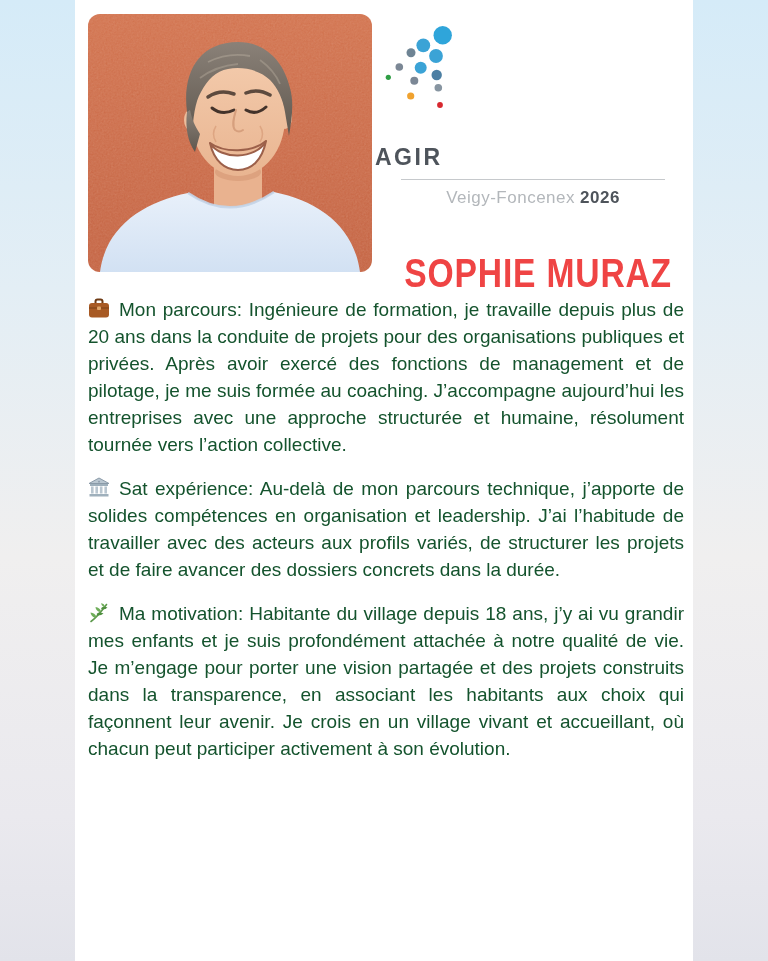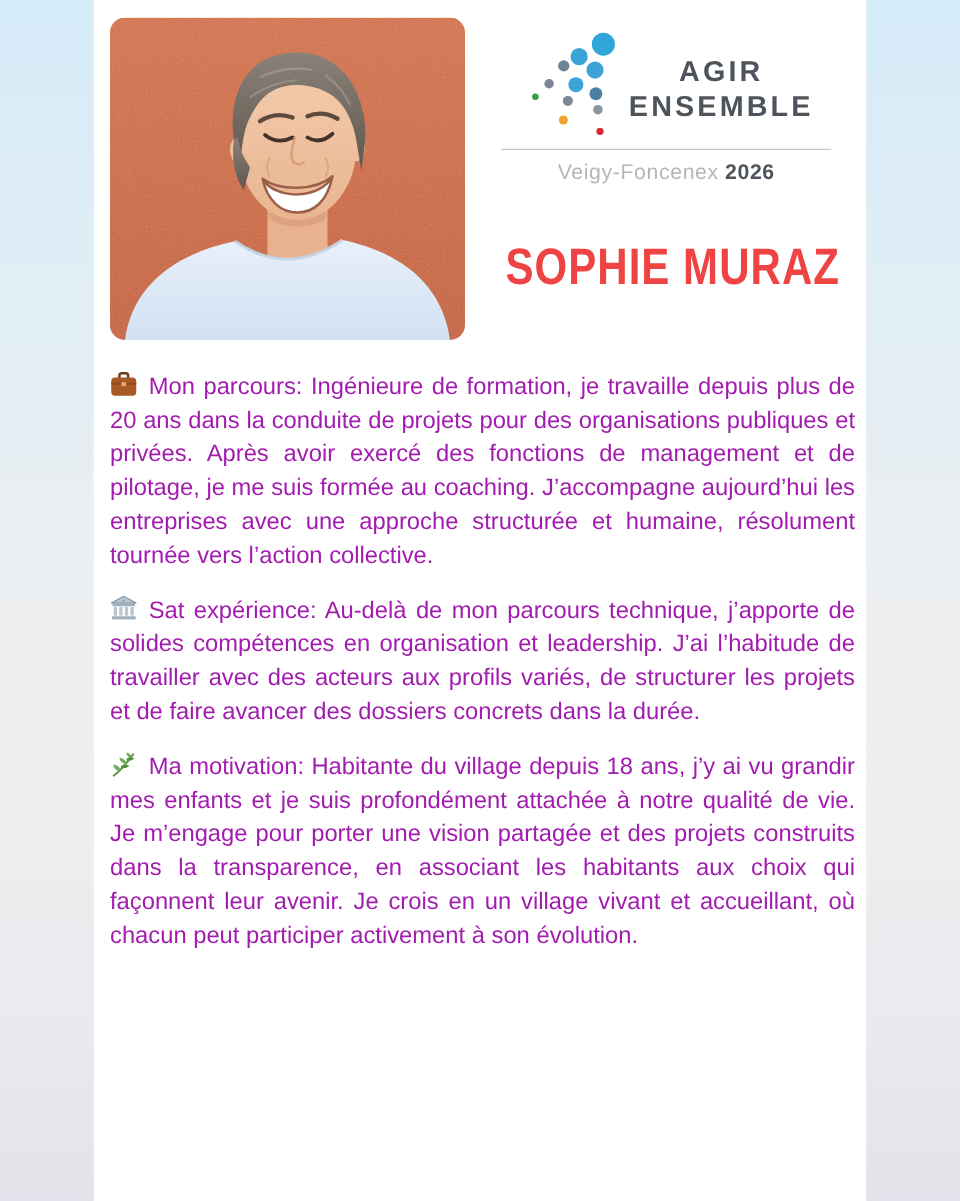--- a/index.html
+++ b/index.html
@@ -5,29 +5,29 @@
   html,body{margin:0;padding:0;}
   body{
     width:768px;height:961px;position:relative;overflow:hidden;
     background:linear-gradient(180deg,#d5ebf8 0%,#e3eef5 30%,#f0efef 58%,#eae9ee 85%,#e2e3ea 100%);
     font-family:"Liberation Sans",sans-serif;
   }
   .panel{position:absolute;left:75px;top:0;width:618px;height:961px;background:#ffffff;}
   .photo{position:absolute;left:13px;top:14px;width:284px;height:258px;border-radius:12px;overflow:hidden;}
   .photo svg{display:block;}
   .header-right{position:absolute;left:300px;top:14px;width:316px;text-align:center;}
-  .logo-row{display:flex;justify-content:center;align-items:flex-start;gap:8px;padding-top:6px;}
+  .logo-row{display:flex;justify-content:center;align-items:flex-start;gap:8px;padding-top:6px;flex-direction:column;}
   .logo-words{margin-top:24px;font-weight:700;color:#4e545b;font-size:23px;line-height:1.2;letter-spacing:2.5px;}
   .logo-divider{height:1px;background:#c6c9cc;margin:7px 26px 8px 26px;}
   .logo-subtitle{font-size:17px;color:#b3b7bb;letter-spacing:.5px;}
   .logo-subtitle .year{color:#4e545b;font-weight:700;margin-left:5px;margin-top:24px;}
   h1.name{margin:42px 0 0 0;font-size:41px;font-weight:700;color:#ef4444;white-space:nowrap;}
   h1.name span{display:inline-block;transform:scaleX(.82);transform-origin:center;letter-spacing:1px;}
   main{position:absolute;left:13px;top:296px;width:596px;}
-  .para{font-size:19px;line-height:27px;color:#a21caf;text-align:justify;margin:0 0 17px 0;}
+  .para{font-size:19px;line-height:27px;color:#14532d;text-align:justify;margin:0 0 17px 0;}
   .picon{width:22px;height:21px;vertical-align:-3px;margin-right:9px;}
 </style>
 </head>
 <body>
 
 <div class="panel">
 
   <div class="photo">
     <svg width="284" height="258" viewBox="0 0 284 258" xmlns="http://www.w3.org/2000/svg">
       <defs>
@@ -94,21 +94,20 @@
         <circle cx="24.3" cy="47" r="3.8" fill="#7b8795"></circle>
         <circle cx="61.7" cy="55" r="5.2" fill="#4c7fa3"></circle>
         <circle cx="39.3" cy="60.7" r="4" fill="#7b8795"></circle>
         <circle cx="13.3" cy="57.3" r="2.6" fill="#2f9e44"></circle>
         <circle cx="63.3" cy="67.7" r="3.8" fill="#8795a1"></circle>
         <circle cx="35.7" cy="76" r="3.6" fill="#f0a22f"></circle>
         <circle cx="65" cy="85" r="2.9" fill="#d7282f"></circle>
       </svg>
       <div class="logo-words">
         <div>AGIR</div>
-        <div>ENSEMBLE</div>
       </div>
     </div>
     <div class="logo-divider"></div>
     <div class="logo-subtitle">
       <span>Veigy-Foncenex</span><span class="year">2026</span>
     </div>
     <h1 class="name"><span>SOPHIE MURAZ</span></h1>
   </div>
 
   <main>

